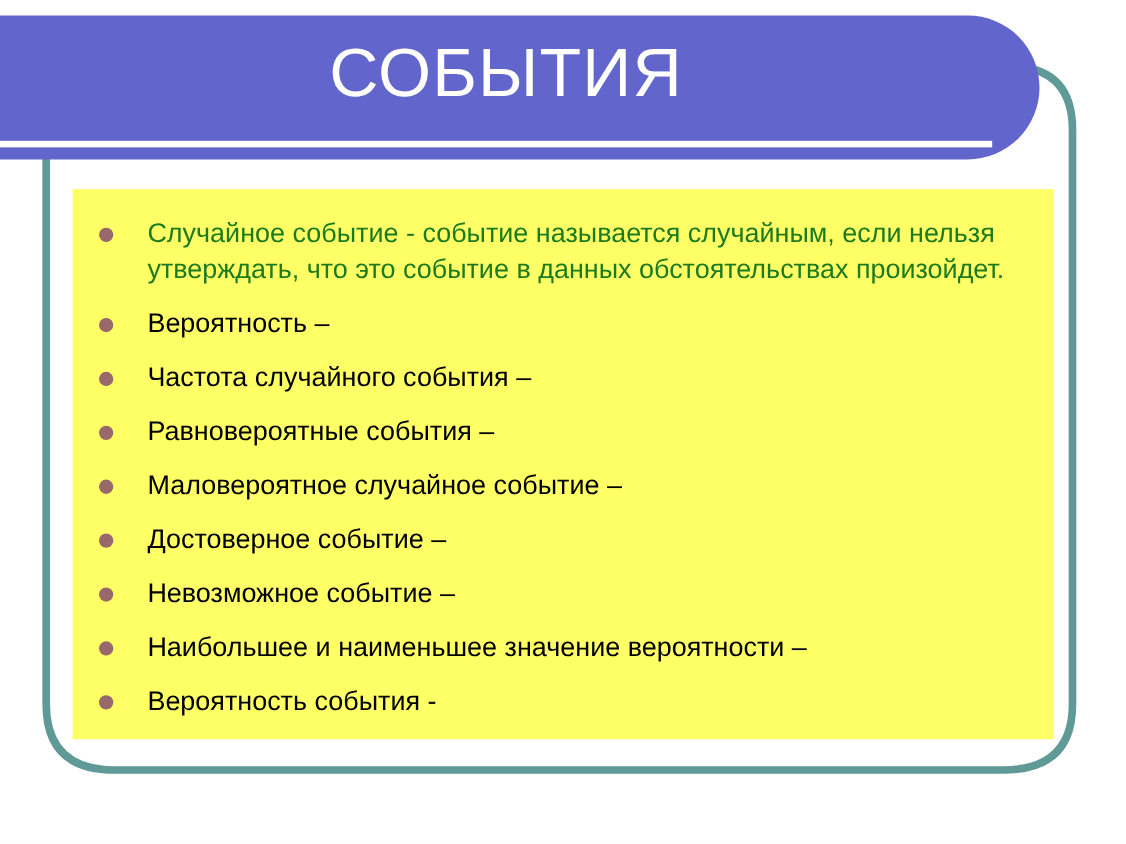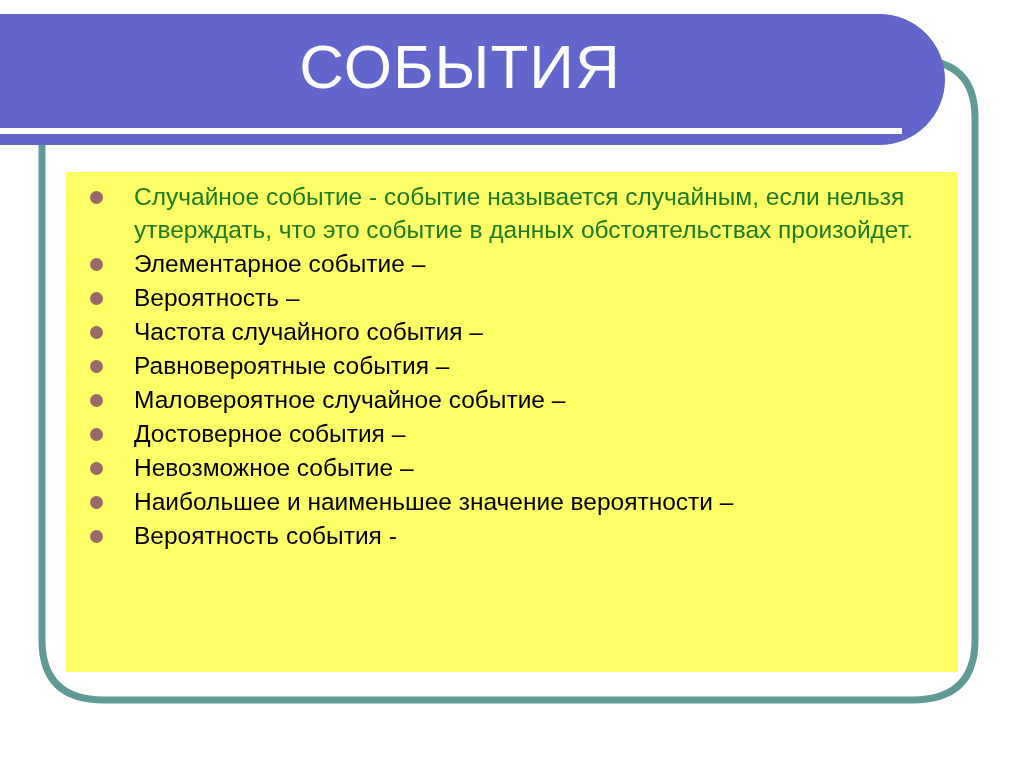--- a/index.html
+++ b/index.html
@@ -98,20 +98,21 @@
     width: 13px;
     height: 13px;
     border-radius: 50%;
     background: #99686a;
   }
   .bullet-item.green-item {
     color: #1d7a1d;
   }
   .bullet-item .item-text {
     display: block;
+    margin-top: 16px;
   }
 </style>
 </head>
 <body>
 
 <div id="slide">
 
   <svg id="frame-border" viewBox="0 0 1024 767" xmlns="http://www.w3.org/2000/svg">
     <path d="M 42,120
              L 42,640
@@ -127,24 +128,20 @@
   <div id="page-title">СОБЫТИЯ</div>
 
   <div id="content-panel">
     <ul id="bullet-list">
 
       <li class="bullet-item green-item">
         <span class="marker"></span>
         <span class="item-text">Случайное событие - событие называется случайным, если нельзя утверждать, что это событие в данных обстоятельствах произойдет.</span>
       </li>
 
-      <li class="bullet-item">
-        <span class="marker"></span>
-        <span class="item-text">Элементарное событие –</span>
-      </li>
 
       <li class="bullet-item">
         <span class="marker"></span>
         <span class="item-text">Вероятность –</span>
       </li>
 
       <li class="bullet-item">
         <span class="marker"></span>
         <span class="item-text">Частота случайного события –</span>
       </li>
@@ -154,21 +151,21 @@
         <span class="item-text">Равновероятные события –</span>
       </li>
 
       <li class="bullet-item">
         <span class="marker"></span>
         <span class="item-text">Маловероятное случайное событие –</span>
       </li>
 
       <li class="bullet-item">
         <span class="marker"></span>
-        <span class="item-text">Достоверное события –</span>
+        <span class="item-text">Достоверное событие –</span>
       </li>
 
       <li class="bullet-item">
         <span class="marker"></span>
         <span class="item-text">Невозможное событие –</span>
       </li>
 
       <li class="bullet-item">
         <span class="marker"></span>
         <span class="item-text">Наибольшее и наименьшее значение вероятности –</span>

